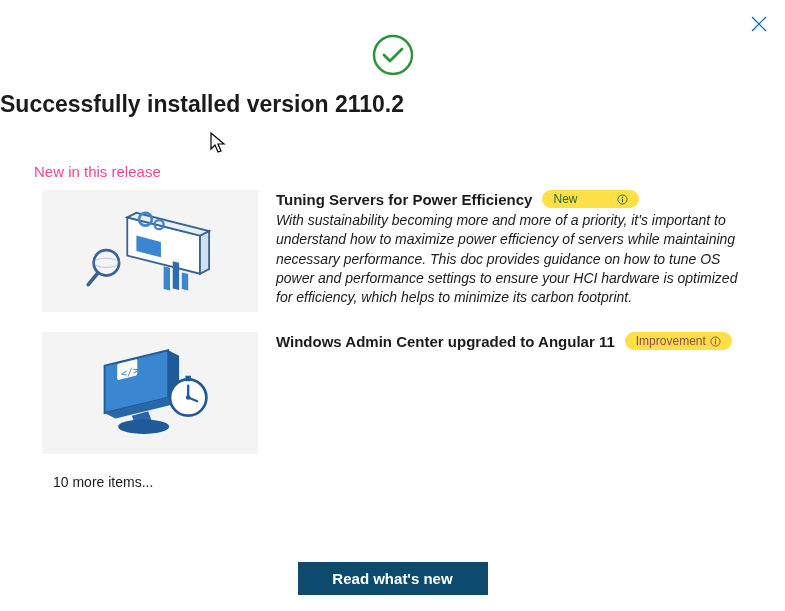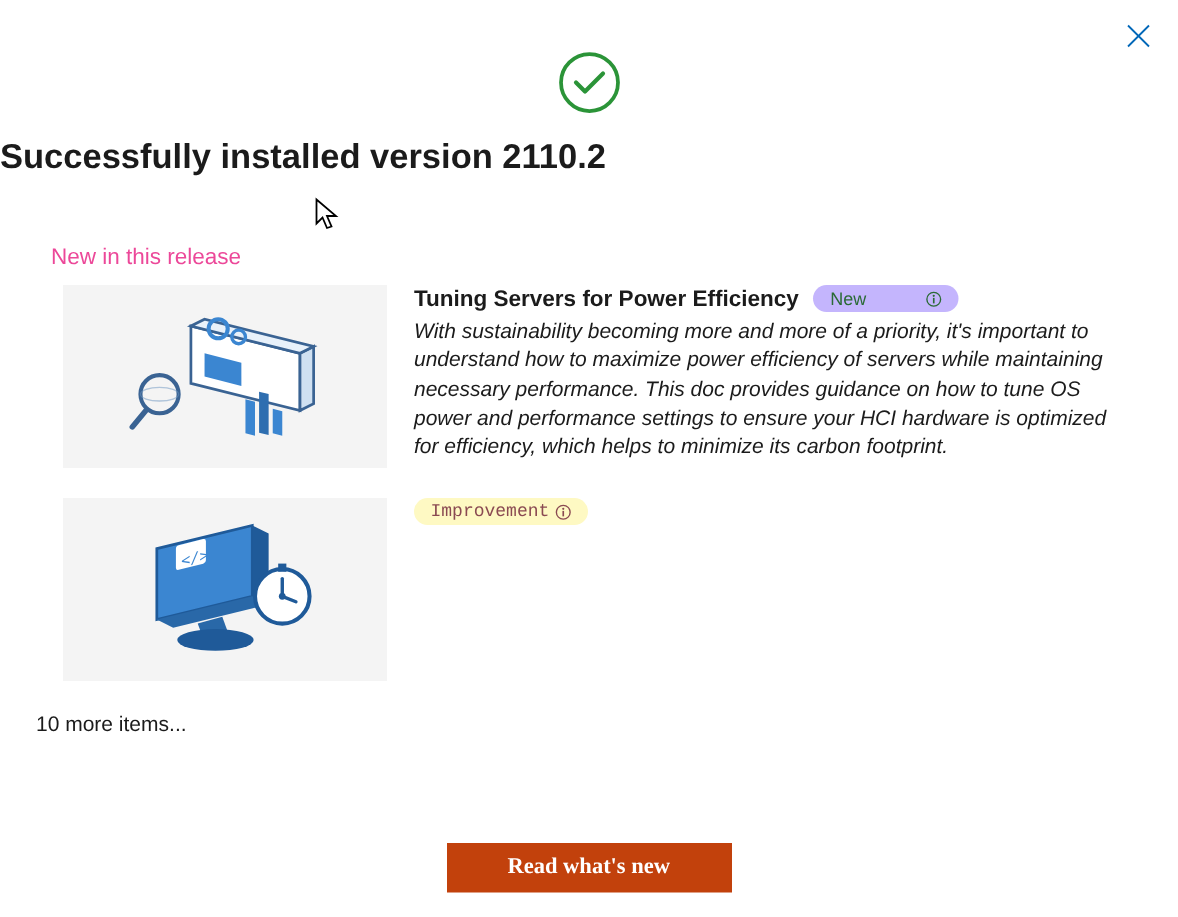--- a/index.html
+++ b/index.html
@@ -93,57 +93,56 @@
     .badge {
       display: inline-flex;
       align-items: center;
       gap: 4px;
       padding: 2px 11px;
       border-radius: 10px;
       font-size: 12px;
       font-weight: 400;
     }
     .badge-new {
-      background: #c4b5fd;
+      background: #fde047;
       color: #2b6a36;
       gap: 40px;
     }
     .badge-improvement {
-      background: #fef9c3;
+      background: #fde047;
       color: #8a4a52;
-      font-family: Liberation Mono, monospace;
     }
     .badge svg {
       width: 11px;
       height: 11px;
     }
     .item-desc {
       font-size: 14px;
       line-height: 1.38;
       color: #1b1b1b;
       font-style: italic;
     }
     .more-items {
       font-size: 14px;
       color: #1b1b1b;
-      margin-left: 24px;
+      margin-left: 53px;
       margin-top: 10px;
     }
     .cta-button {
       position: absolute;
       bottom: 16px;
       left: 50%;
       transform: translateX(-50%);
-      background: #c2410c;
+      background: #0c4a6e;
       color: #ffffff;
       border: none;
       padding: 8px 30px;
       font-size: 15px;
       font-weight: 600;
-      font-family: Liberation Serif, serif;
+      font-family: Liberation Sans, sans-serif;
       cursor: pointer;
       min-width: 190px;
     }
     .cursor {
       position: absolute;
       top: 131px;
       left: 209px;
       pointer-events: none;
     }
   </style>
@@ -229,20 +228,21 @@
           <circle cx="122" cy="60" r="20" fill="#ffffff" stroke="#1f5a99" stroke-width="3"></circle>
           <rect x="119" y="36" width="6" height="6" fill="#1f5a99"></rect>
           <line x1="122" y1="60" x2="122" y2="47" stroke="#1f5a99" stroke-width="2.5" stroke-linecap="round"></line>
           <line x1="122" y1="60" x2="132" y2="64" stroke="#1f5a99" stroke-width="2.5" stroke-linecap="round"></line>
           <circle cx="122" cy="60" r="2.5" fill="#1f5a99"></circle>
         </g>
       </svg>
     </div>
     <div class="item-content">
       <div class="item-title-row">
+        <span class="item-title">Windows Admin Center upgraded to Angular 11</span>
         <span class="badge badge-improvement">
           <span>Improvement</span>
           <svg viewBox="0 0 12 12">
             <circle cx="6" cy="6" r="5" fill="none" stroke="currentColor" stroke-width="1"></circle>
             <circle cx="6" cy="3.5" r="0.8" fill="currentColor"></circle>
             <rect x="5.4" y="5" width="1.2" height="4" fill="currentColor"></rect>
           </svg>
         </span>
       </div>
     </div>

